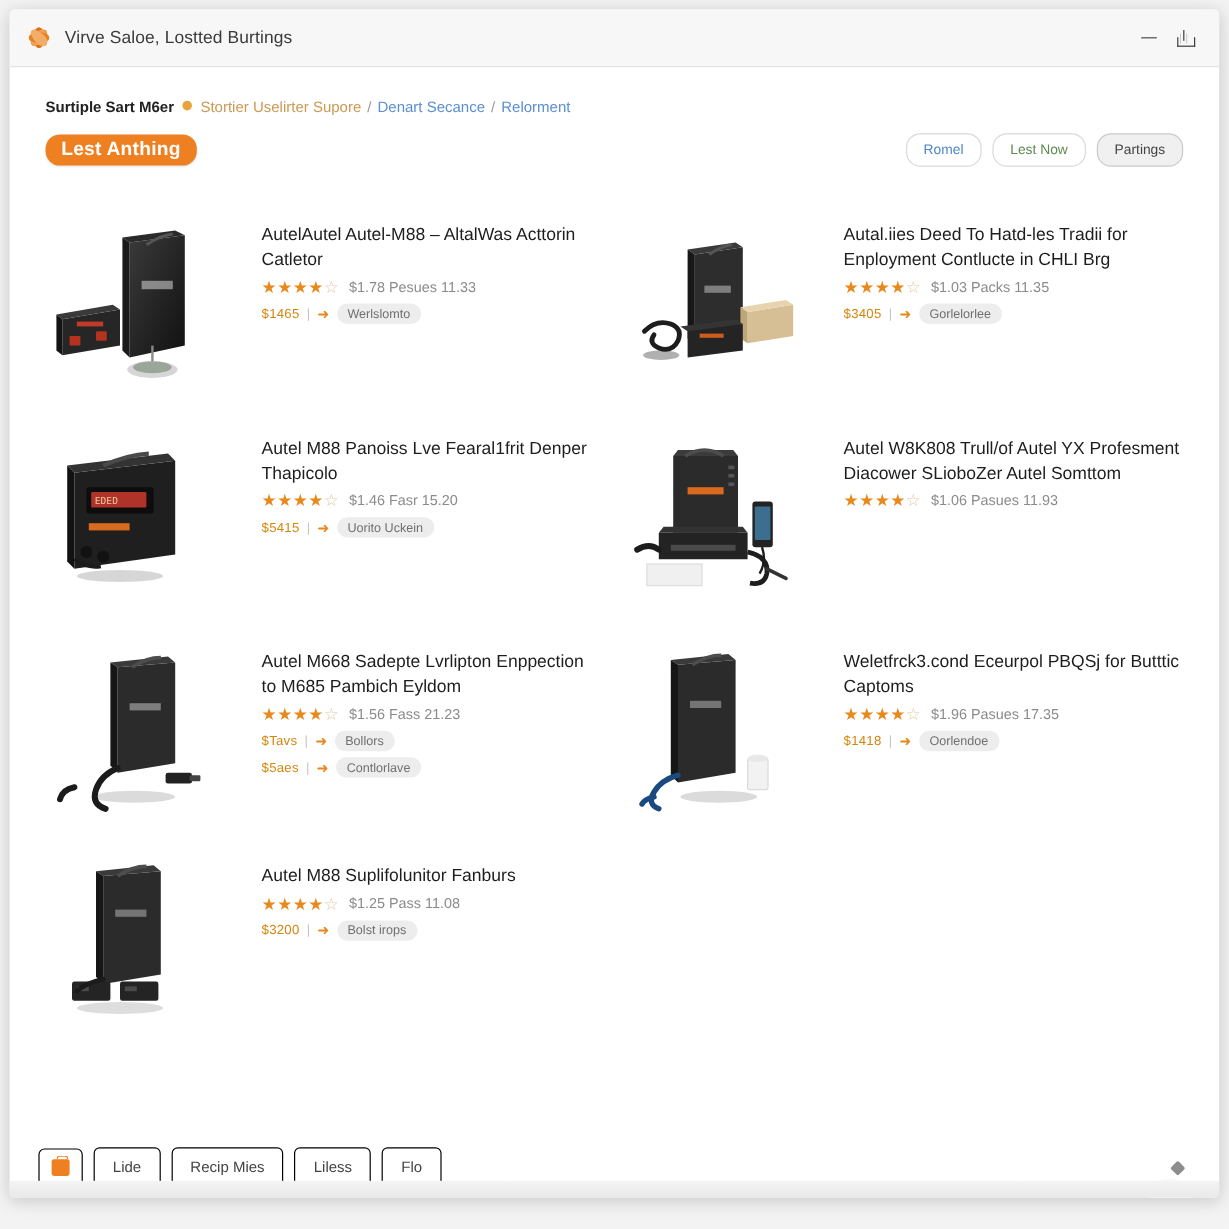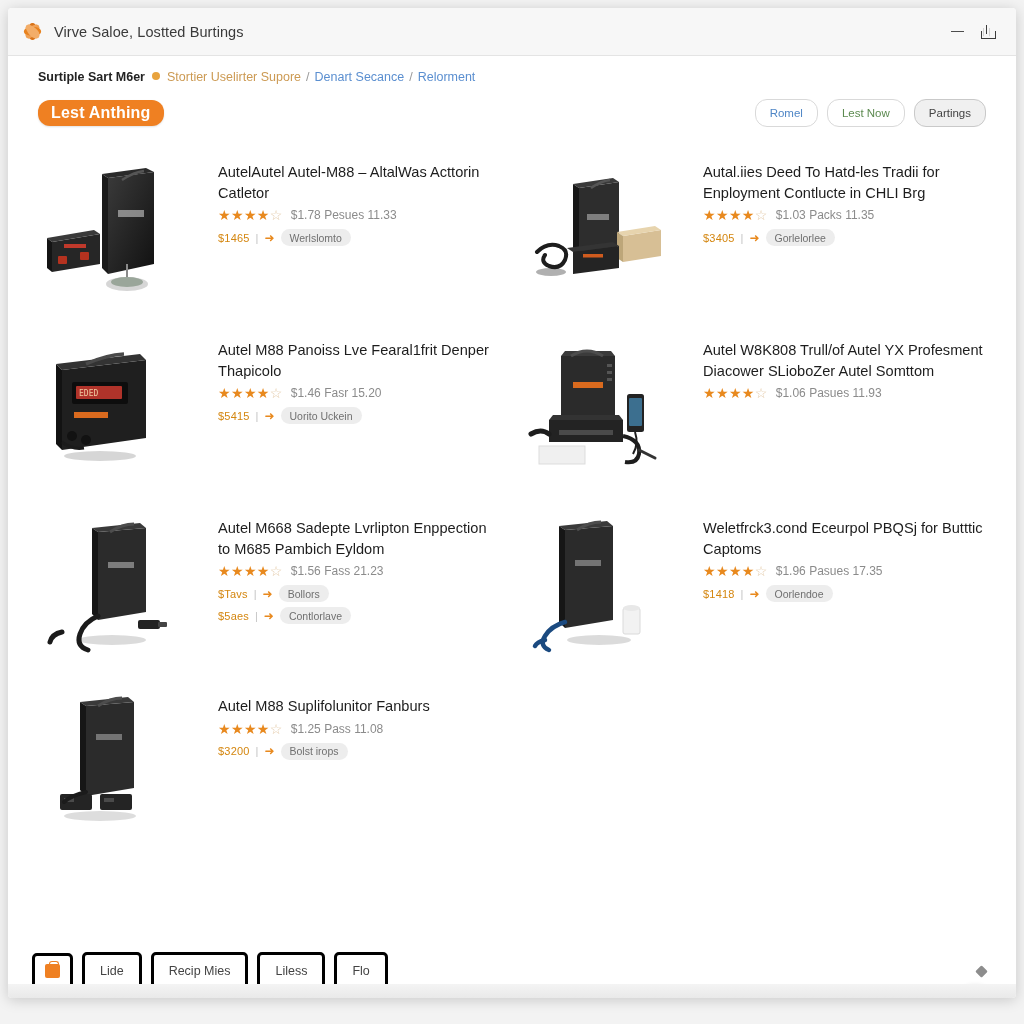--- a/index.html
+++ b/index.html
@@ -15,21 +15,21 @@
     display: flex; align-items: center; justify-content: center;
   }
   .window {
     position: absolute;
     left: 8px; top: 8px;
     width: 1008px; height: 990px;
     background: #ffffff;
     border-radius: 4px;
     box-shadow: 0 2px 14px rgba(0,0,0,0.18);
     overflow: hidden;
-    display: flex; flex-direction: column;
+    display: flex; flex-direction: column; gap: 12px;
   }
 
   
   .titlebar {
     height: 48px;
     background: #f7f7f7;
     border-bottom: 1px solid #e4e4e4;
     display: flex; align-items: center;
     padding: 0 14px 0 12px;
     flex: 0 0 auto;
@@ -186,21 +186,21 @@
 
   
   .bottombar {
     flex: 0 0 auto;
     padding: 10px 24px 8px 24px;
     display: flex;
     align-items: center;
     position: relative;
   }
   .tool-btn {
-    border: 3px solid #000000;
+    border: 1px solid #000000;
     background: #ffffff;
     border-radius: 5px;
     font-size: 12.5px;
     color: #444;
     padding: 9px 15px;
     margin-right: 9px;
     cursor: pointer;
     white-space: nowrap;
   }
   .tool-btn.icon-btn {

